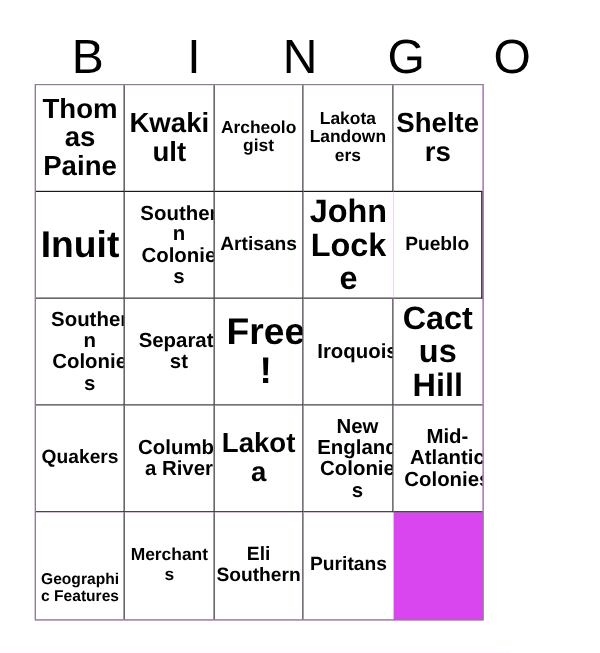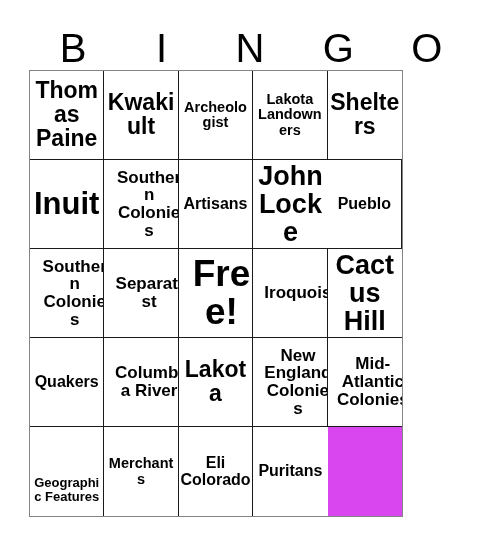--- a/index.html
+++ b/index.html
@@ -88,21 +88,21 @@
 
   
   .fs-xxl .cell-text { font-size: 31px; }
   .fs-xl  .cell-text { font-size: 27px; }
   .fs-l   .cell-text { font-size: 23px; }
   .fs-m   .cell-text { font-size: 16px; }
   .fs-s   .cell-text { font-size: 17px; padding-left: 16px; }
   .fs-xs  .cell-text { font-size: 14.5px; }
   .fs-xxs .cell-text { font-size: 13px; margin-top: 36px; }
 
-  .cell.free .cell-text { font-size: 37px; margin-left: 12px; }
+  .cell.free .cell-text { font-size: 31px; margin-left: 12px; }
 </style>
 </head>
 <body>
 
 <div id="card">
 
   <div id="bingo-header">
     <div class="header-letter">B</div>
     <div class="header-letter">I</div>
     <div class="header-letter">N</div>
@@ -176,20 +176,20 @@
         <span class="cell-text">Mid-Atlantic Colonies</span>
       </div>
 
     <div class="cell row-5 col-1 fs-xxs">
         <span class="cell-text">Geographic Features</span>
       </div>
     <div class="cell row-5 col-3 fs-xs">
         <span class="cell-text">Merchants</span>
       </div>
     <div class="cell row-5 col-4 fs-m">
-        <span class="cell-text">Eli Colorado</span>
+        <span class="cell-text">Eli Southern</span>
       </div>
     <div class="cell row-5 col-5 fs-m">
         <span class="cell-text">Puritans</span>
       </div>
 
   </div>
 </div>
 
 </body></html>

